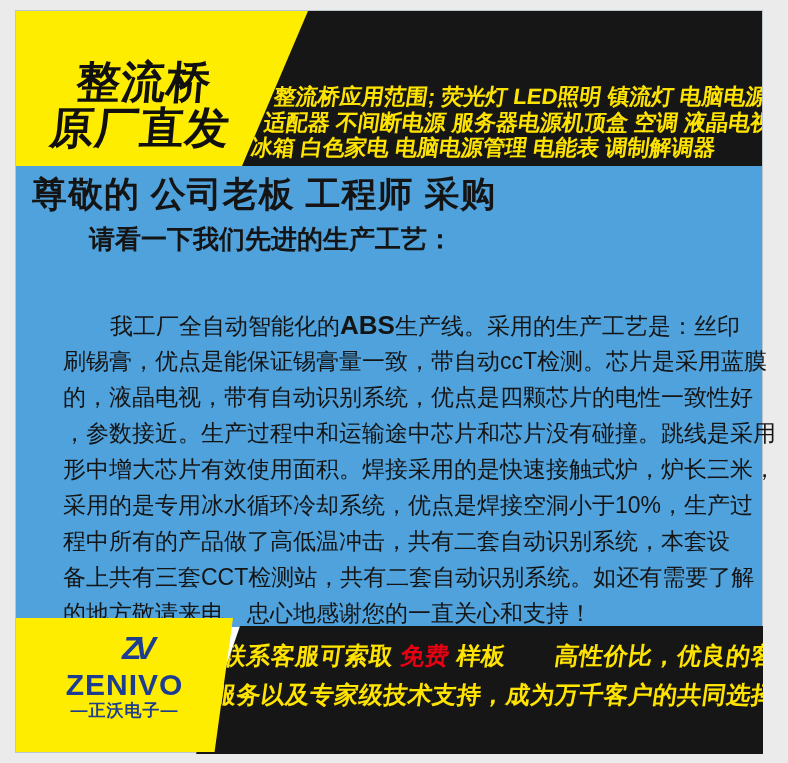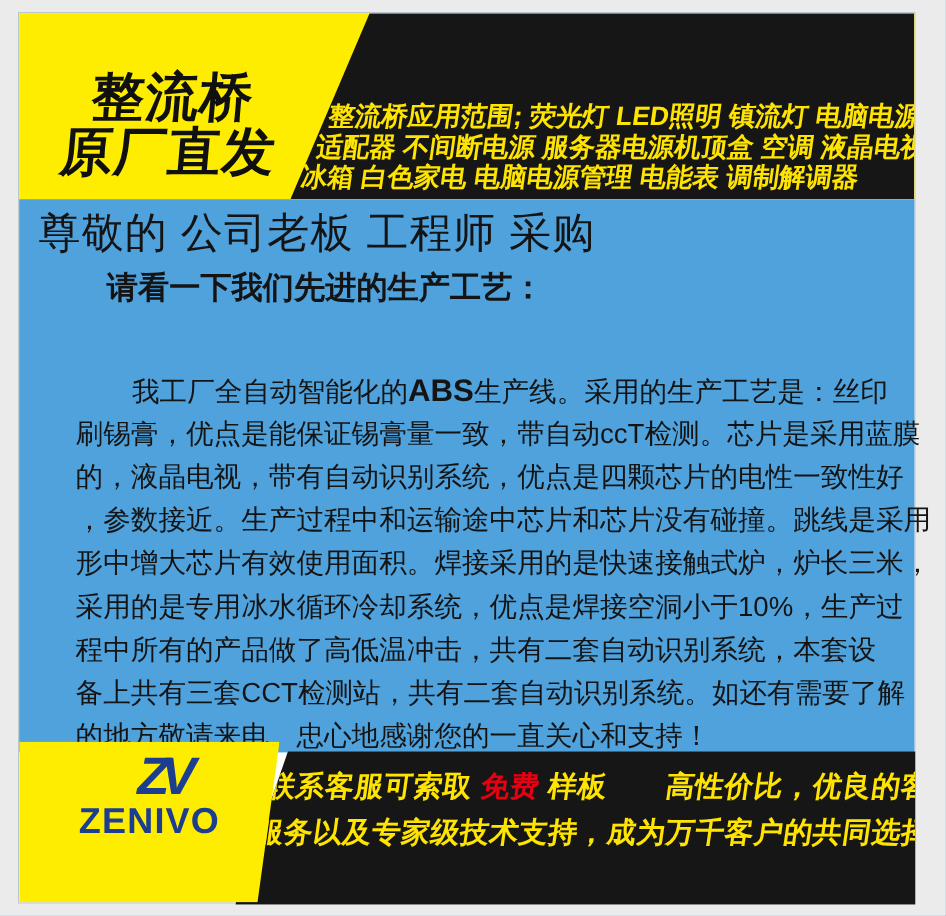--- a/index.html
+++ b/index.html
@@ -18,21 +18,21 @@
   .bt-apps{position:absolute;left:0;top:73px;width:100%;font-size:22px;line-height:25.5px;
     font-weight:800;color:var(--banner_yellow,#ffe400);}
   .bt-apps .line{transform:skewX(-8deg);white-space:nowrap;}
   .bt-apps .line:nth-child(1){margin-left:258px;}
   .bt-apps .line:nth-child(2){margin-left:248px;}
   .bt-apps .line:nth-child(3){margin-left:235px;}
 
   
   .blue-section{position:absolute;left:0;top:155px;width:100%;height:461px;
     background:var(--blue,#4fa2dc);color:#141414;}
-  .h1{position:absolute;left:16px;top:5px;font-size:35px;font-weight:400;
+  .h1{position:absolute;left:16px;top:5px;font-size:35px;font-weight:700;
     letter-spacing:1px;white-space:nowrap;}
   .h2{position:absolute;left:73px;top:56px;font-size:26px;font-weight:900;
     white-space:nowrap;}
   .para{position:absolute;left:47px;top:96px;width:698px;font-size:23px;}
   .para .line{white-space:nowrap;height:36px;line-height:36px;}
   .para .line:first-child{text-indent:47px;margin-top:45px;}
   .para .em{font-weight:800;font-size:26px;}
 
   
   .banner-bottom{position:absolute;left:180px;top:615px;width:567px;height:128px;
@@ -42,21 +42,21 @@
     font-size:24px;font-weight:900;line-height:26px;letter-spacing:0.5px;}
   .bb-lines .line:nth-child(1){margin:17px 0 0 26px;}
   .bb-lines .line:nth-child(2){margin:13px 0 0 16px;}
   .bb-lines .red{color:var(--red,#e60012);}
 
   
   .logo-block{position:absolute;left:0;top:607px;width:217px;height:134px;
     background:var(--yellow,#ffed00);
     clip-path:polygon(0 0,100% 0,91.5% 100%,0 100%);
     text-align:center;color:var(--logo_blue,#1d3d90);}
-  .logo-zv{margin-top:8px;font-size:44px;line-height:44px;font-weight:900;
+  .logo-zv{margin-top:8px;font-size:32px;line-height:44px;font-weight:900;
     font-style:italic;letter-spacing:-7px;padding-right:14px;padding-left:36px;}
   .logo-name{font-size:30px;line-height:30px;font-weight:900;letter-spacing:1px;}
   .logo-cn{font-size:17px;line-height:19px;font-weight:700;letter-spacing:1px;
     margin-top:1px;}
 </style>
 </head>
 <body>
 
 <div class="card">
 
@@ -92,15 +92,16 @@
   <div class="banner-bottom">
     <div class="bb-lines" id="footer-lines">
         <div class="line"><span>联系客服可索取 </span><span class="red">免费</span><span> 样板　　高性价比，优良的客户</span></div>
         <div class="line"><span>服务以及专家级技术支持，成为万千客户的共同选择</span></div>
       </div>
   </div>
 
   <div class="logo-block">
     <div class="logo-zv">ZV</div>
     <div class="logo-name">ZENIVO</div>
+    <div class="logo-cn">—正沃电子—</div>
   </div>
 
 </div>
 
 </body></html>

